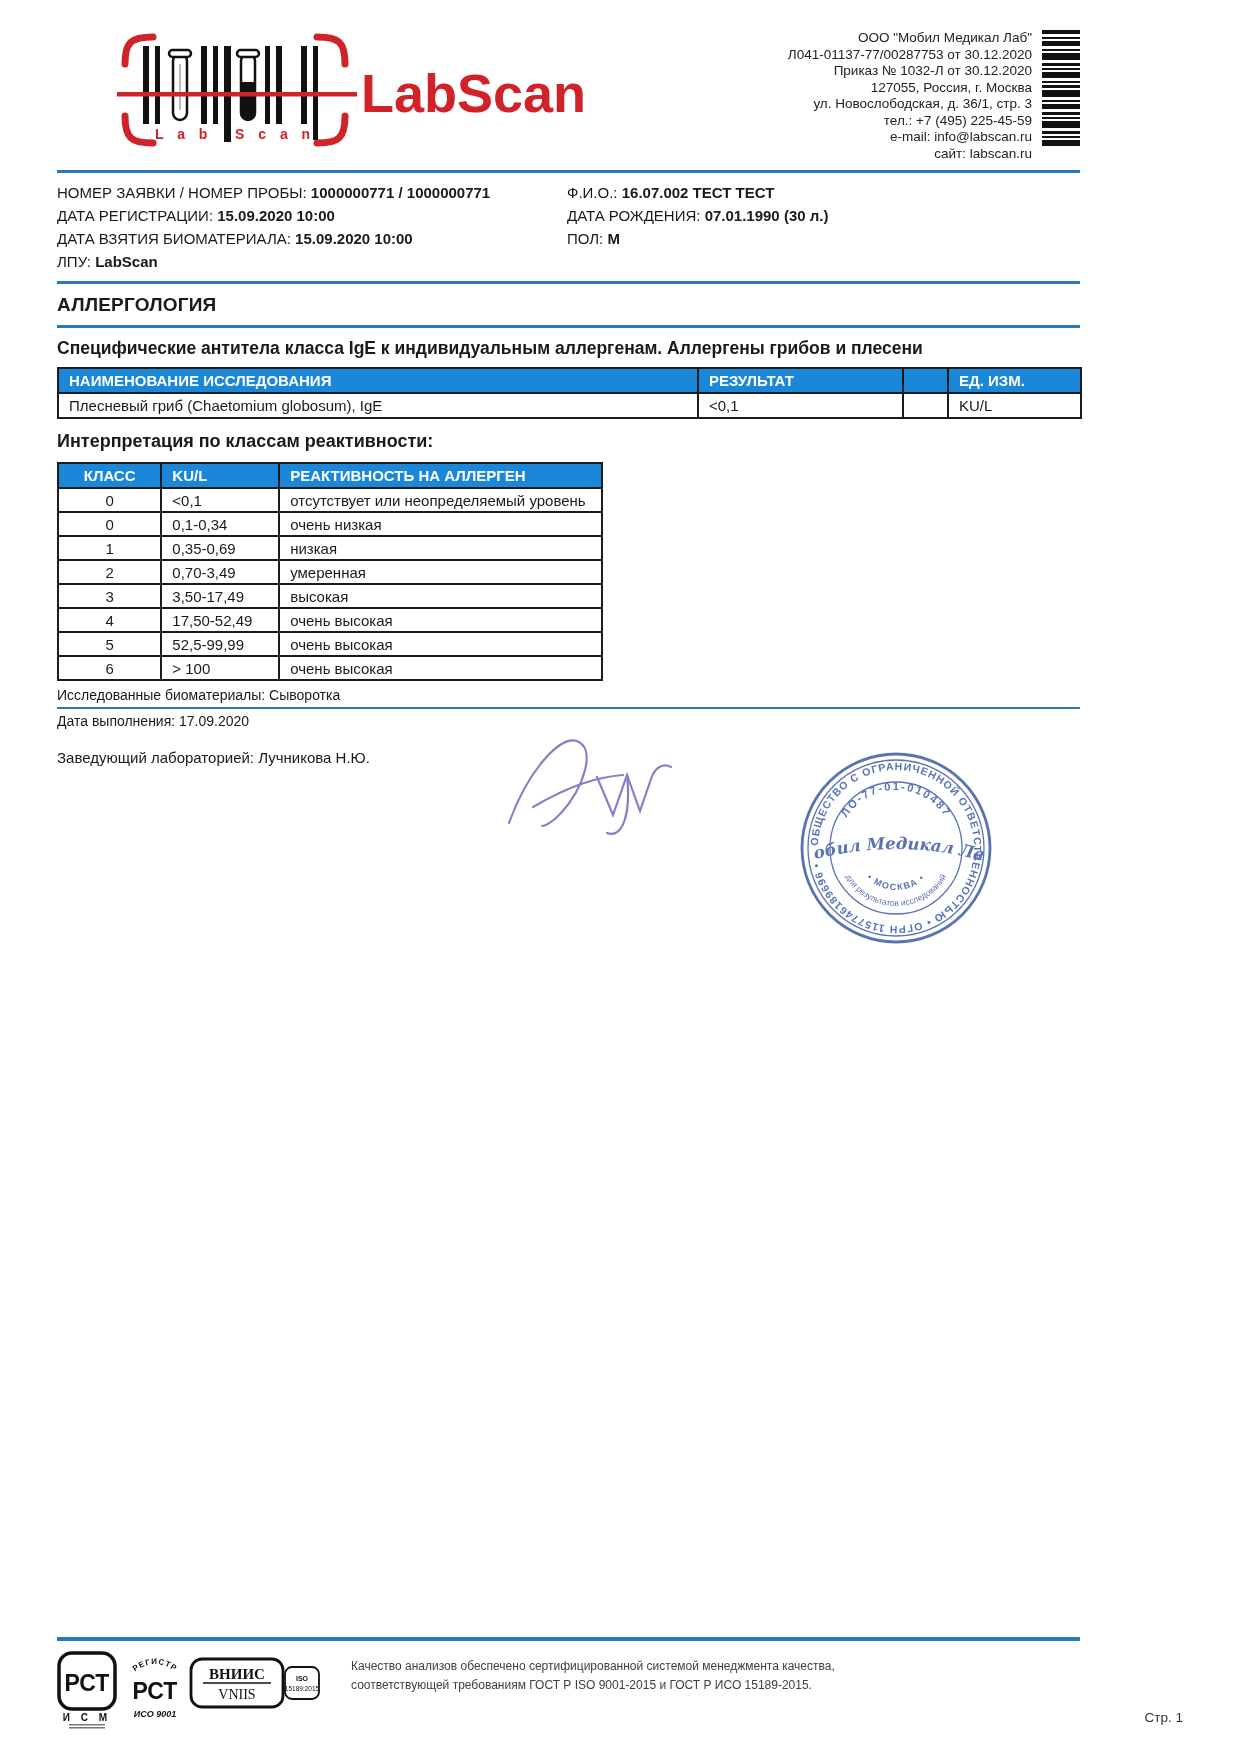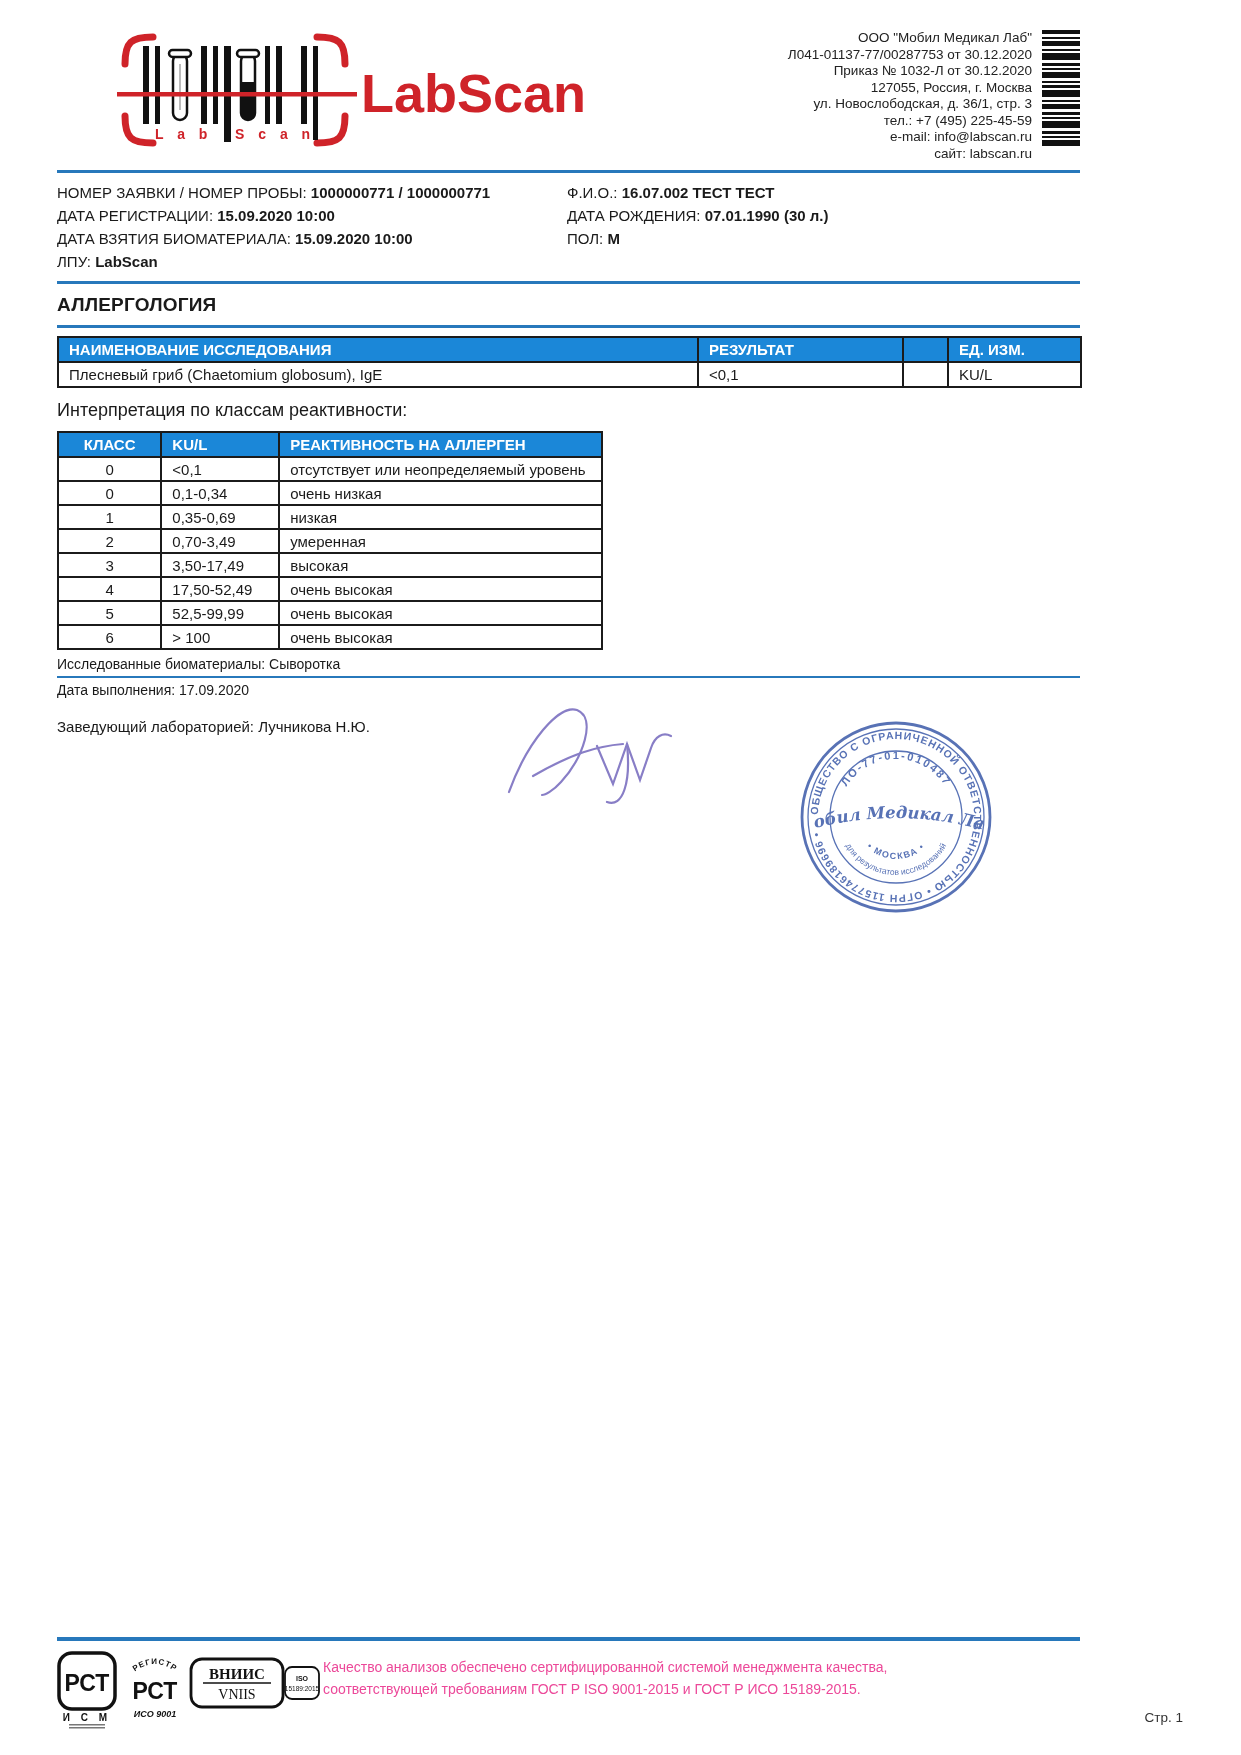--- a/index.html
+++ b/index.html
@@ -20,21 +20,21 @@
 
   
   .patient{display:flex;margin-top:2px}
   .patient .col{line-height:23px;font-size:15px}
   .patient .col.left{width:510px}
   .info-line .lbl{color:#1a1a1a}
   .info-line b{font-weight:bold}
 
   .section-title{text-align:left;font-size:19px;font-weight:bold;margin:10px 0 9px 0;letter-spacing:.2px}
   .results-heading{font-size:17.5px;font-weight:bold;margin:10px 0 8px 0}
-  .interp-heading{font-size:18px;font-weight:normal;margin:12px 0 10px 0}
+  .interp-heading{font-size:18px;font-weight:bold;margin:12px 0 10px 0}
 
   table{border-collapse:collapse}
   .results-table{width:100%;table-layout:fixed}
   .results-table th,.results-table td,
   .interp-table th,.interp-table td{border:2px solid #1b1b1b;padding:3px 10px;font-size:15px}
   th{background:#1b87d8;color:#fff;text-align:left;font-size:14.5px;font-weight:bold}
   .results-table col.c1{width:640px}.results-table col.c2{width:205px}
   .results-table col.c3{width:45px}.results-table col.c4{width:133px}
   .interp-table{width:546px}
   .interp-table col.k1{width:110px}.interp-table col.k2{width:130px}.interp-table col.k3{width:363px}
@@ -48,21 +48,21 @@
   .signatory{font-size:15px;padding-top:4px}
   .signature{position:absolute;left:440px;top:-50px}
   .stamp{position:absolute;left:725px;top:0px}
 
   
   .footer{position:absolute;left:57px;right:161px;bottom:24px}
   .disclaimer{color:#595959;font-size:12.5px;text-align:center;white-space:nowrap}
   .footer-rule{height:4px;margin:6px 0 10px 0}
   .footer-row{display:flex;align-items:flex-start}
   .marks{display:flex;align-items:flex-start;gap:4px}
-  .quality{font-size:14px;line-height:1.55;margin-left:0;margin-top:6px;color:#ec4899}
+  .quality{font-size:12px;line-height:1.55;margin-left:28px;margin-top:6px;color:#404040}
   .page-num{position:absolute;right:58px;bottom:30px;font-size:13.5px;color:#333}
 </style>
 </head>
 <body>
 
 <div class="page">
 
   <header class="header">
     <div class="logo-wrap">
       <svg width="480" height="120" viewBox="0 0 480 120">
@@ -159,20 +159,21 @@
       <div class="info-line"><span class="lbl">ПОЛ: </span><b>М</b></div>
     </div>
   </section>
 
   <div class="rule"></div>
 
   <h1 class="section-title">АЛЛЕРГОЛОГИЯ</h1>
 
   <div class="rule thin"></div>
 
+  <h2 class="results-heading">Специфические антитела класса IgE к индивидуальным аллергенам. Аллергены грибов и плесени</h2>
 
   <table class="results-table">
     <colgroup>
         <col class="c1">
         <col class="c2">
         <col class="c3">
         <col class="c4">
       </colgroup>
     <thead>
       <tr>

